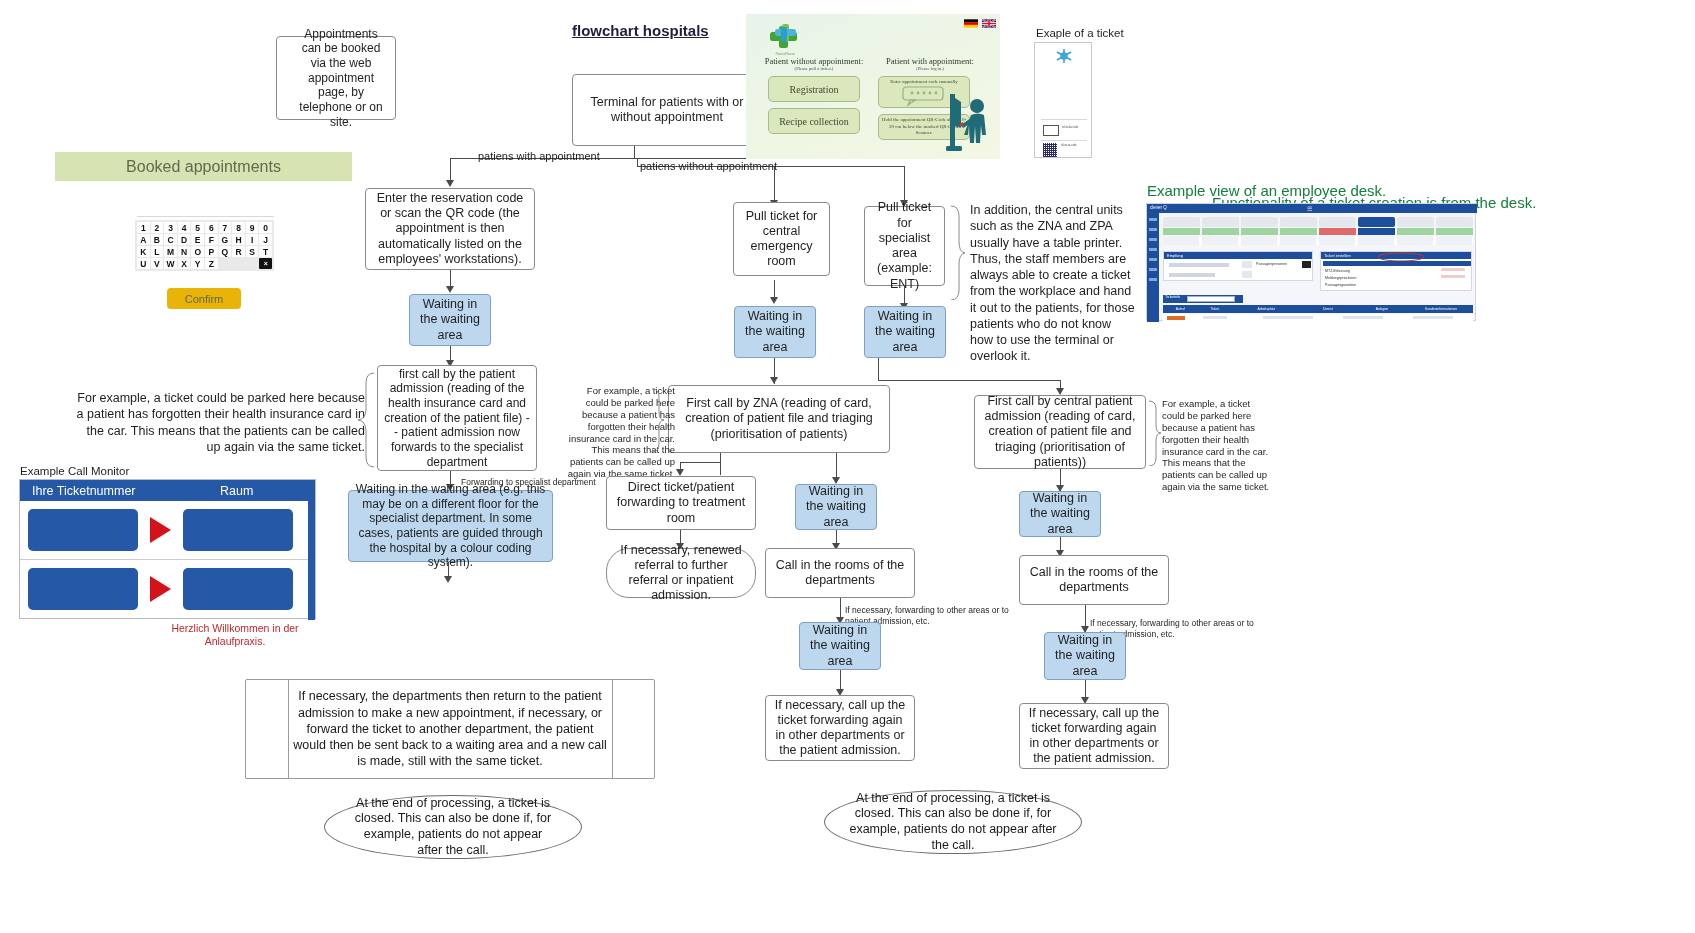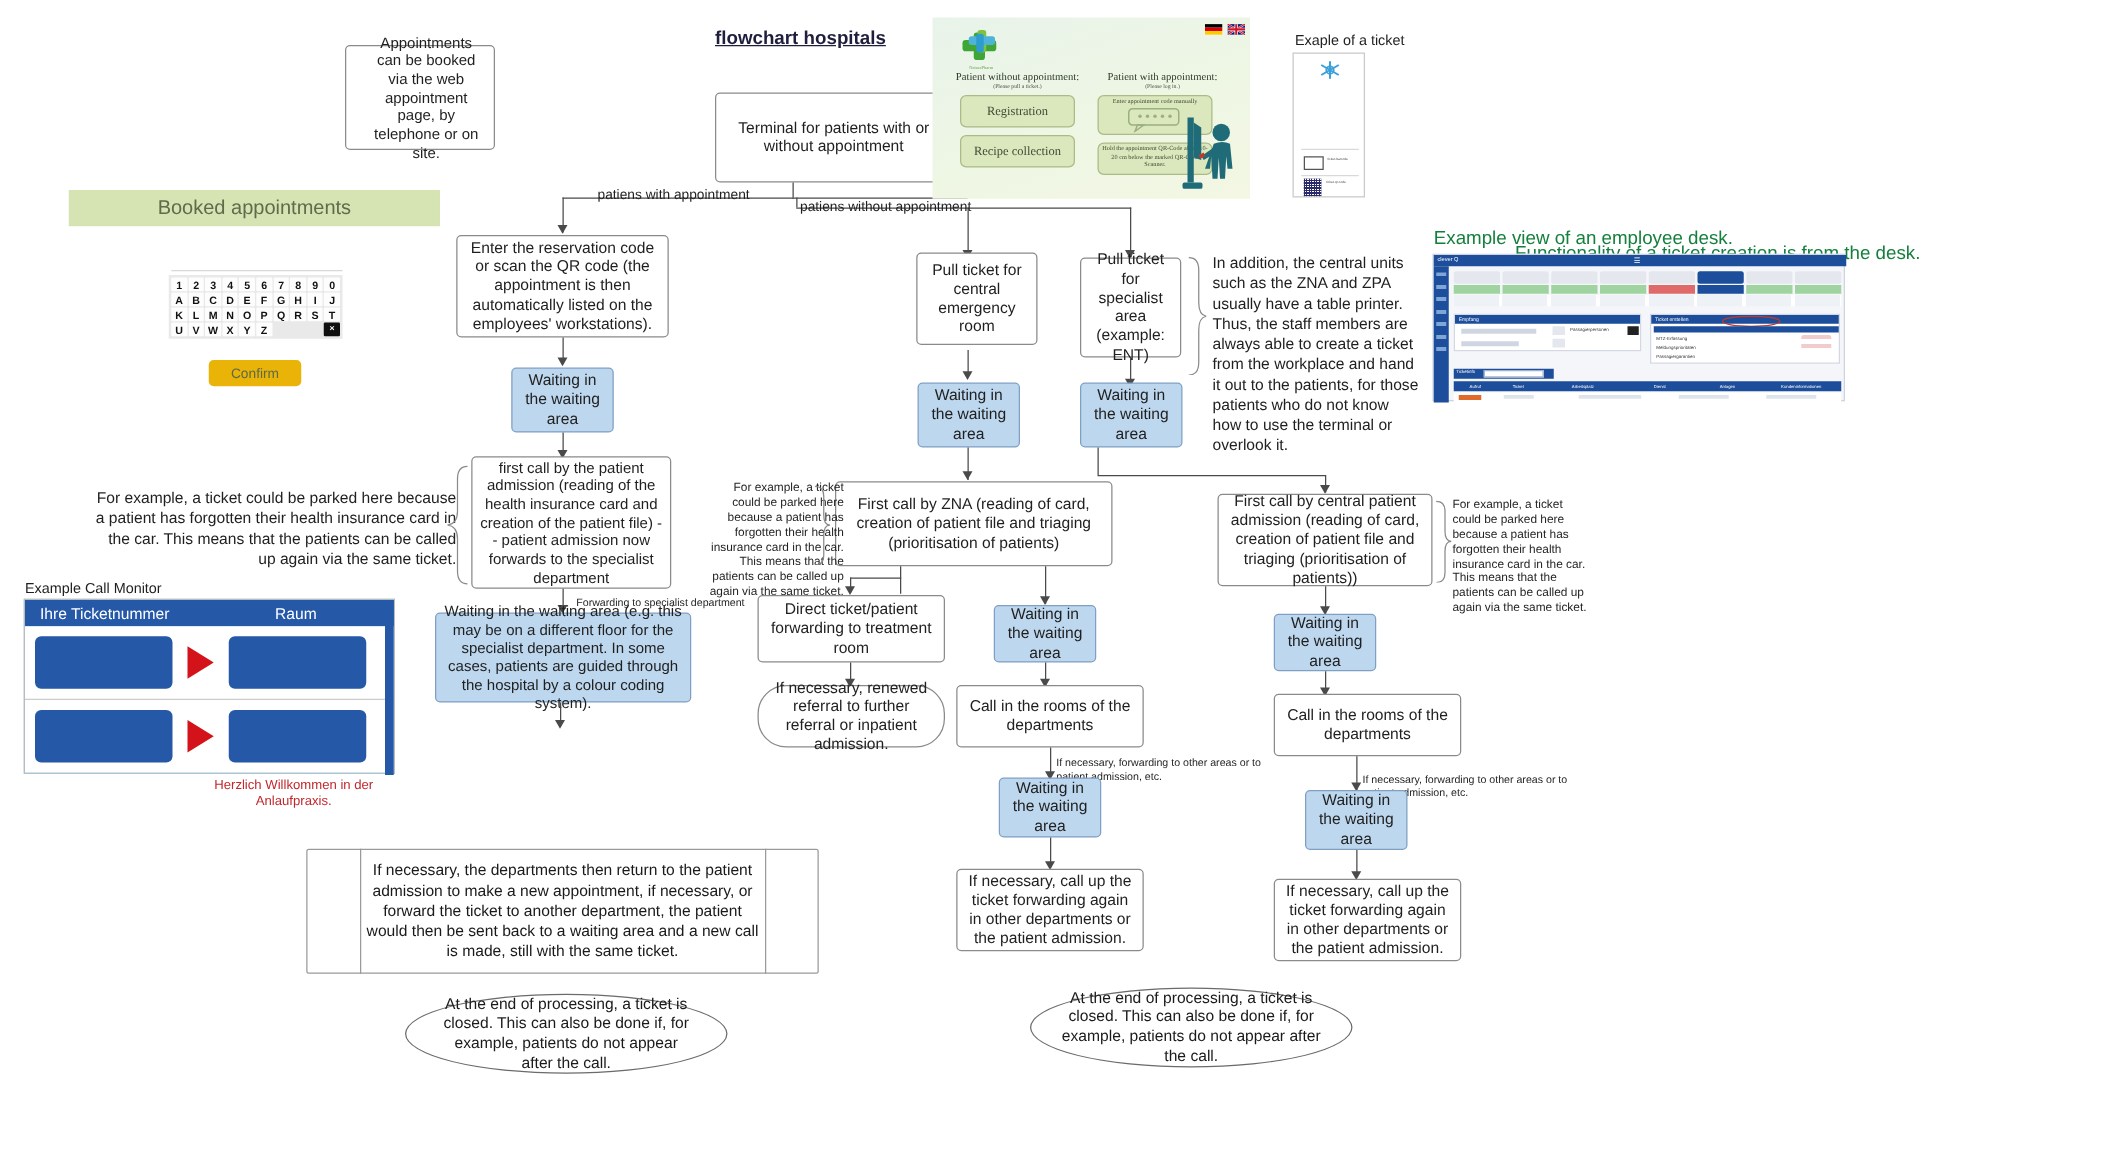--- a/index.html
+++ b/index.html
@@ -44,21 +44,21 @@
        gap:1px;padding:2px;}
   .key{background:#fdfdfd;font-size:8.5px;font-weight:bold;color:#111;
        display:flex;align-items:center;justify-content:center;height:11px;border-radius:1px;}
   .key.blank{background:#e9e9e9;}
   .key.del{background:#111;color:#fff;font-size:7px;}
   .confirm{background:#eab308;border-radius:4px;display:flex;align-items:center;
            justify-content:center;font-size:11px;color:#5c6a47;}
   .entryline{border-bottom:1px solid #d8d8d8;}
 
   
-  .cm-wrap{border:1px solid #bbb;background:#7dd3fc;}
+  .cm-wrap{border:1px solid #bbb;background:#14532d;}
   .cm-head{background:#2558a6;color:#fff;display:flex;align-items:center;font-size:12.5px;}
   .cm-row{display:flex;align-items:center;border-bottom:1px solid #ccc;background:#fff;}
   .cm-blk{background:#2558a6;border-radius:5px;}
   .cm-tri{width:0;height:0;border-top:13px solid transparent;border-bottom:13px solid transparent;border-left:21px solid #d4121a;}
   .cm-side{background:#2558a6;}
   .redtxt{color:#c0282d;font-size:10.5px;line-height:1.25;text-align:center;}
 
   
   .term{background:linear-gradient(160deg,#e8f3ea 0%,#eef6e4 55%,#f3f7e3 100%);}
   .term-btn{background:#dbe7bd;border:1px solid #aabb87;border-radius:5px;

